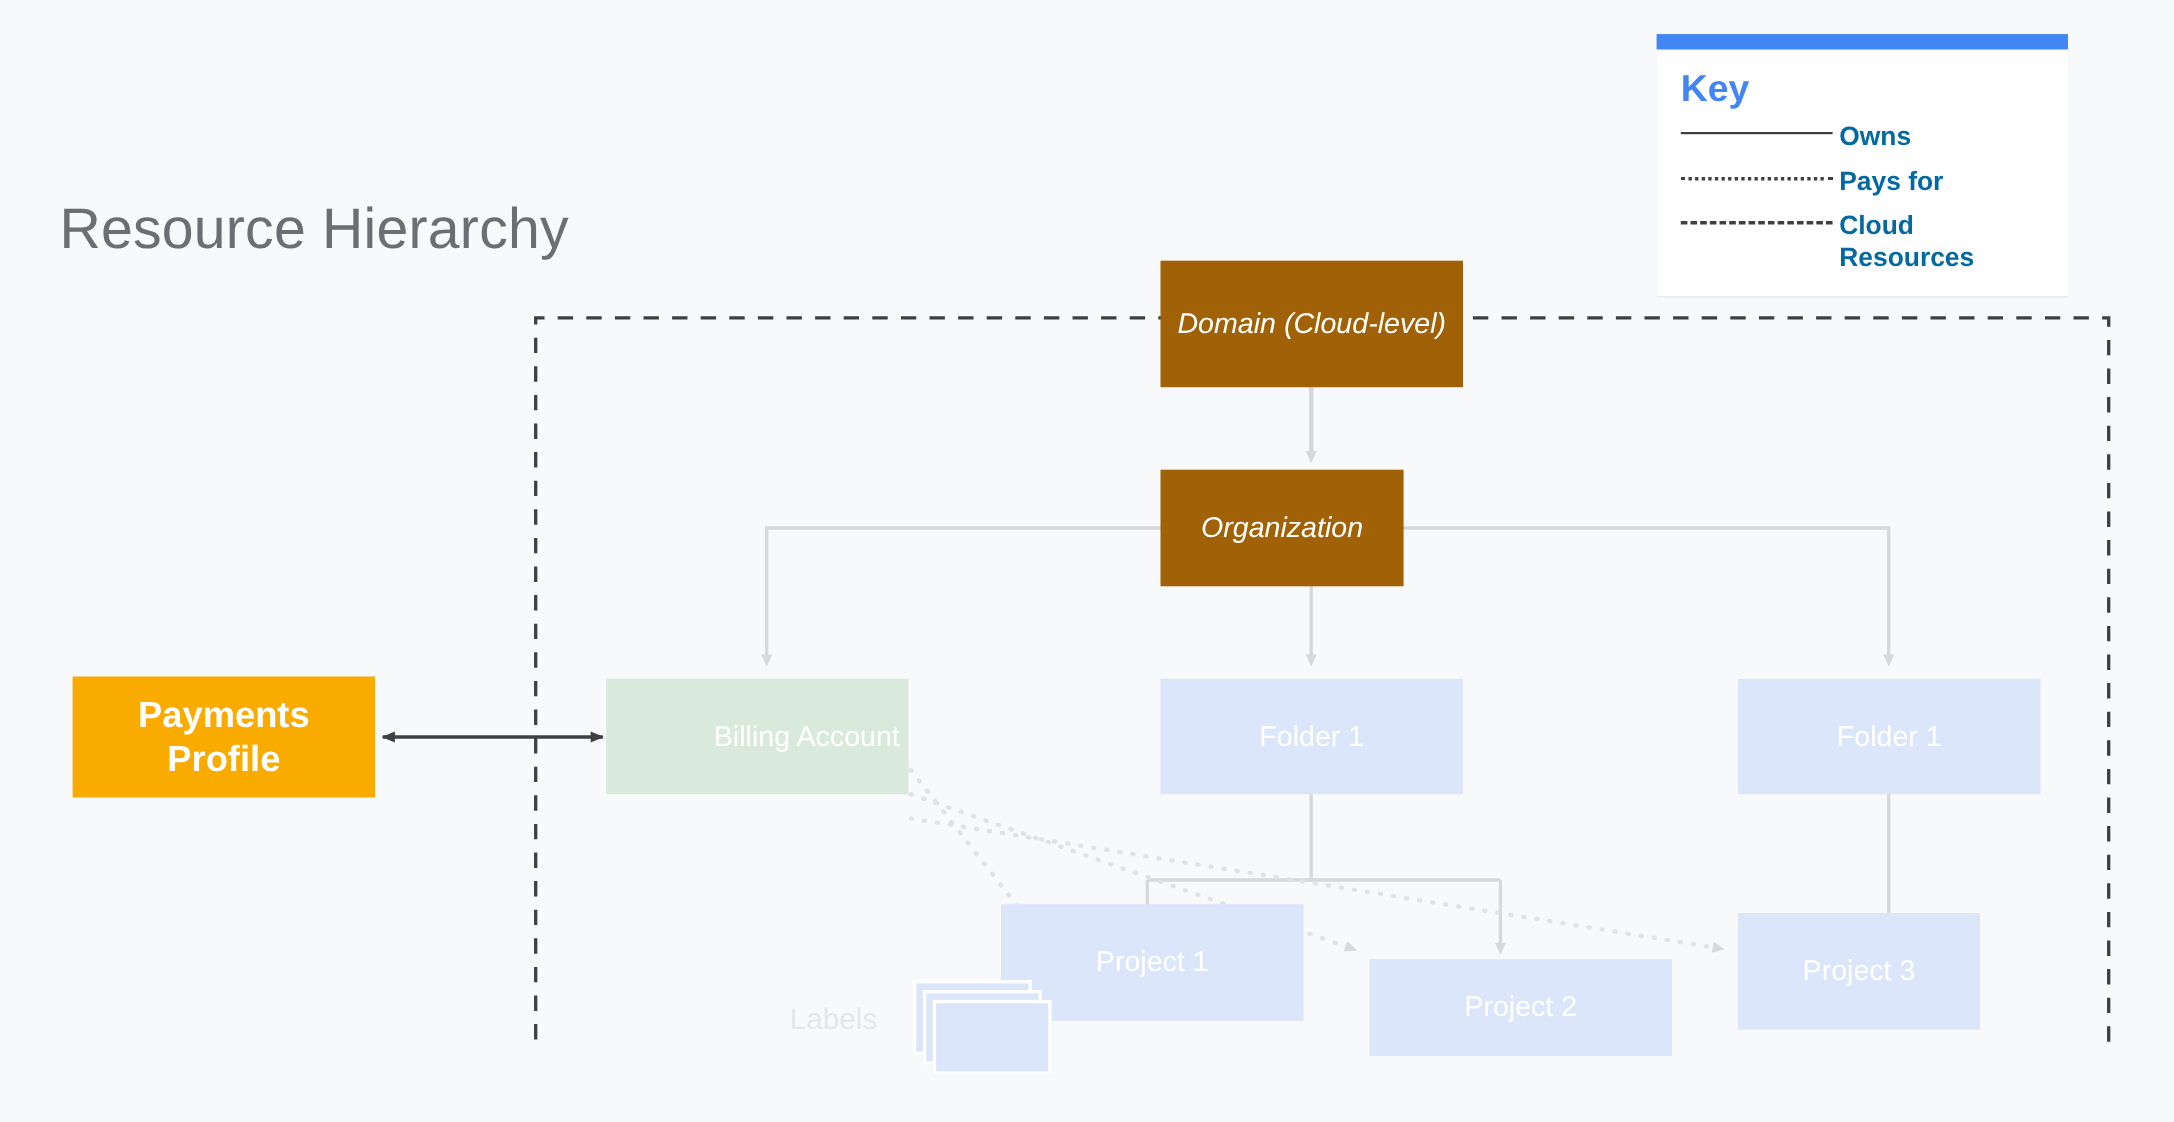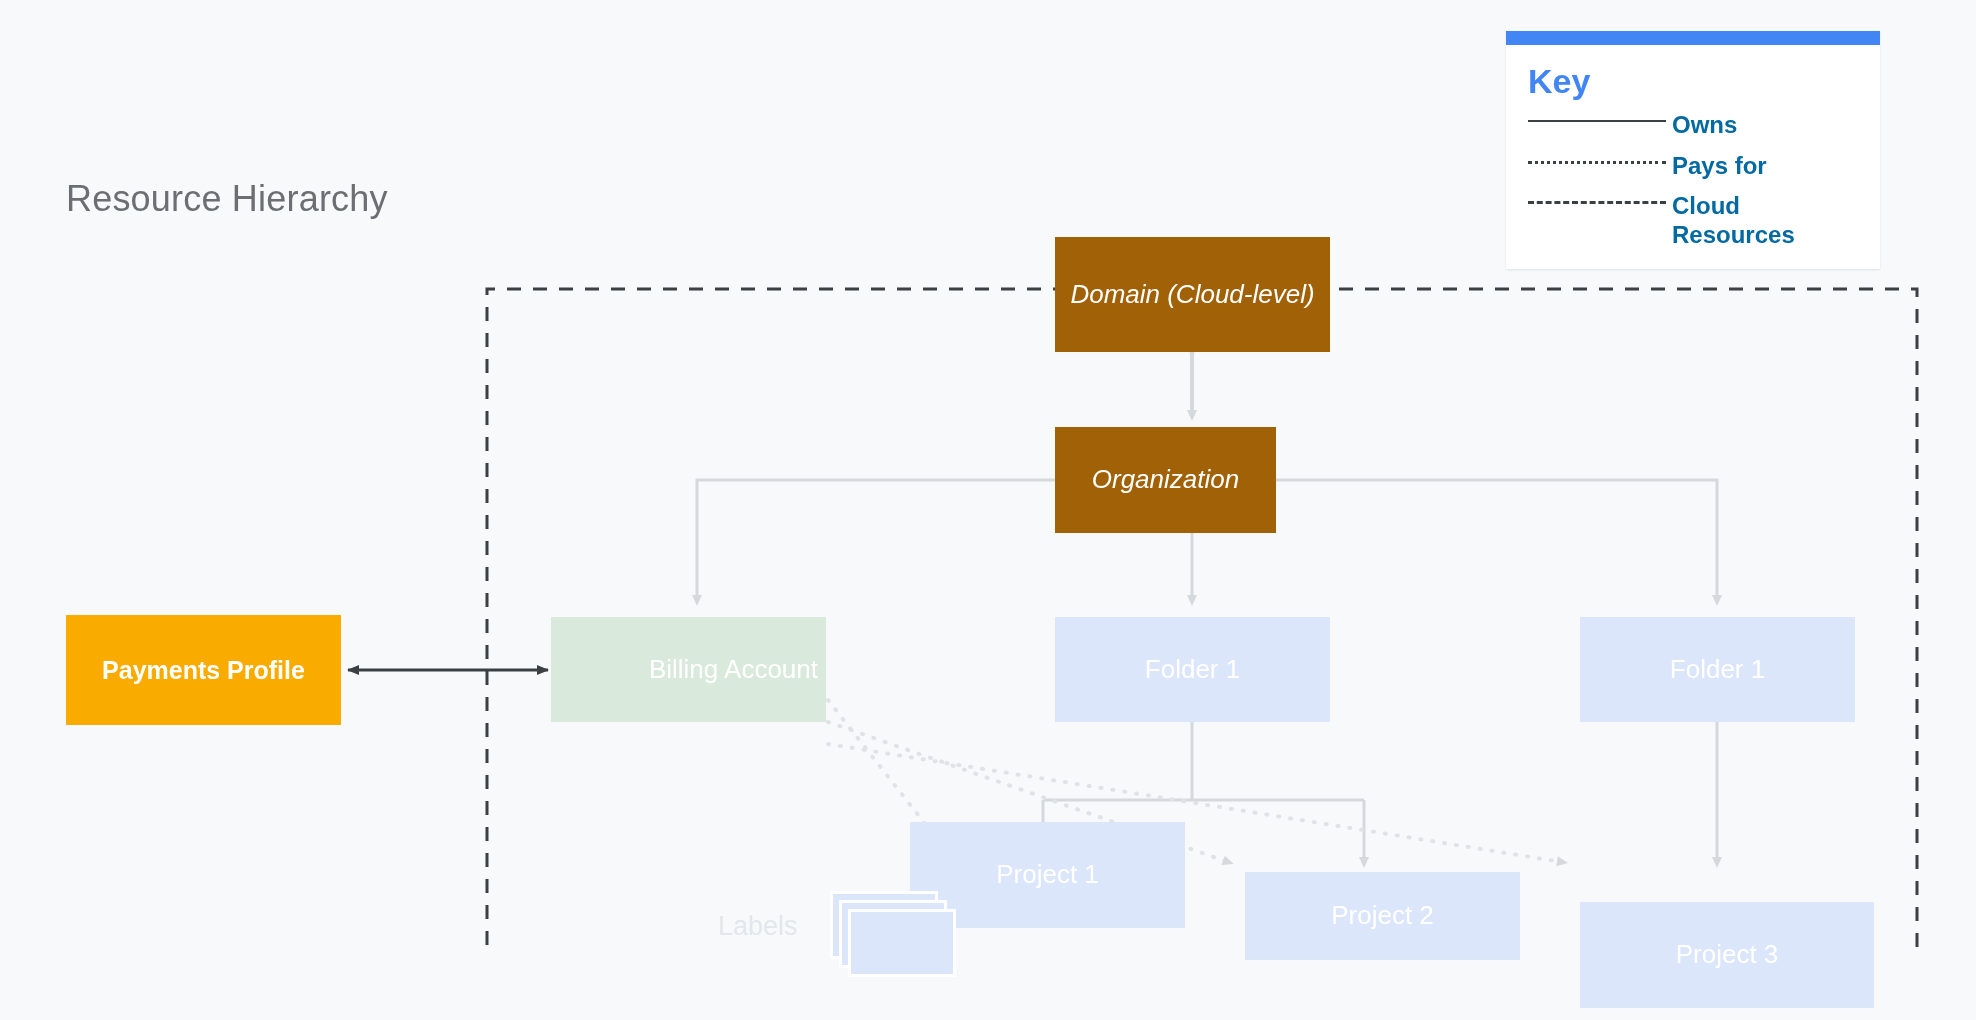--- a/index.html
+++ b/index.html
@@ -22,23 +22,23 @@
   svg.wires {
     position: absolute;
     left: 0;
     top: 0;
     width: 1976px;
     height: 1020px;
     pointer-events: none;
   }
   .page-title {
     position: absolute;
-    left: 66px;
+    left: 54px;
     top: 178px;
-    font-size: 36px;
+    font-size: 52px;
     font-weight: 400;
     color: #6b6f73;
     letter-spacing: 0.2px;
     white-space: nowrap;
   }
   .node {
     position: absolute;
     display: flex;
     align-items: center;
     justify-content: center;
@@ -49,21 +49,21 @@
     line-height: 1.2;
     box-sizing: border-box;
     padding: 0 8px;
   }
   .node.pink   { background: #a16207; font-style: italic; }
   .node.blue   { background: #dce6fa; }
   .node.green  { background: #d9eadd; }
   .node.amber  {
     background: #f9ab00;
     font-weight: 700;
-    font-size: 25px;
+    font-size: 33px;
   }
   .labels-text {
     position: absolute;
     font-size: 27px;
     color: #e2e7ec;
     white-space: nowrap;
   }
   .labels-stack {
     position: absolute;
   }
@@ -221,21 +221,21 @@
   </div>
 
   <div class="node blue" style="left:910px; top:822px; width:275px; height:106px;">
     <span>Project 1</span>
   </div>
 
   <div class="node blue" style="left:1245px; top:872px; width:275px; height:88px;">
     <span>Project 2</span>
   </div>
 
-  <div class="node blue" style="left:1580px; top:902px; width:294px; height:106px;">
+  <div class="node blue" style="left:1580px; top:830px; width:220px; height:106px;">
     <span>Project 3</span>
   </div>
 
   <div class="labels-text" style="left:718px; top:911px;">Labels</div>
   <div class="labels-stack" style="left:830px; top:891px; width:130px; height:90px;">
     <i class="l1"></i>
     <i class="l2"></i>
     <i class="l3"></i>
   </div>
 

